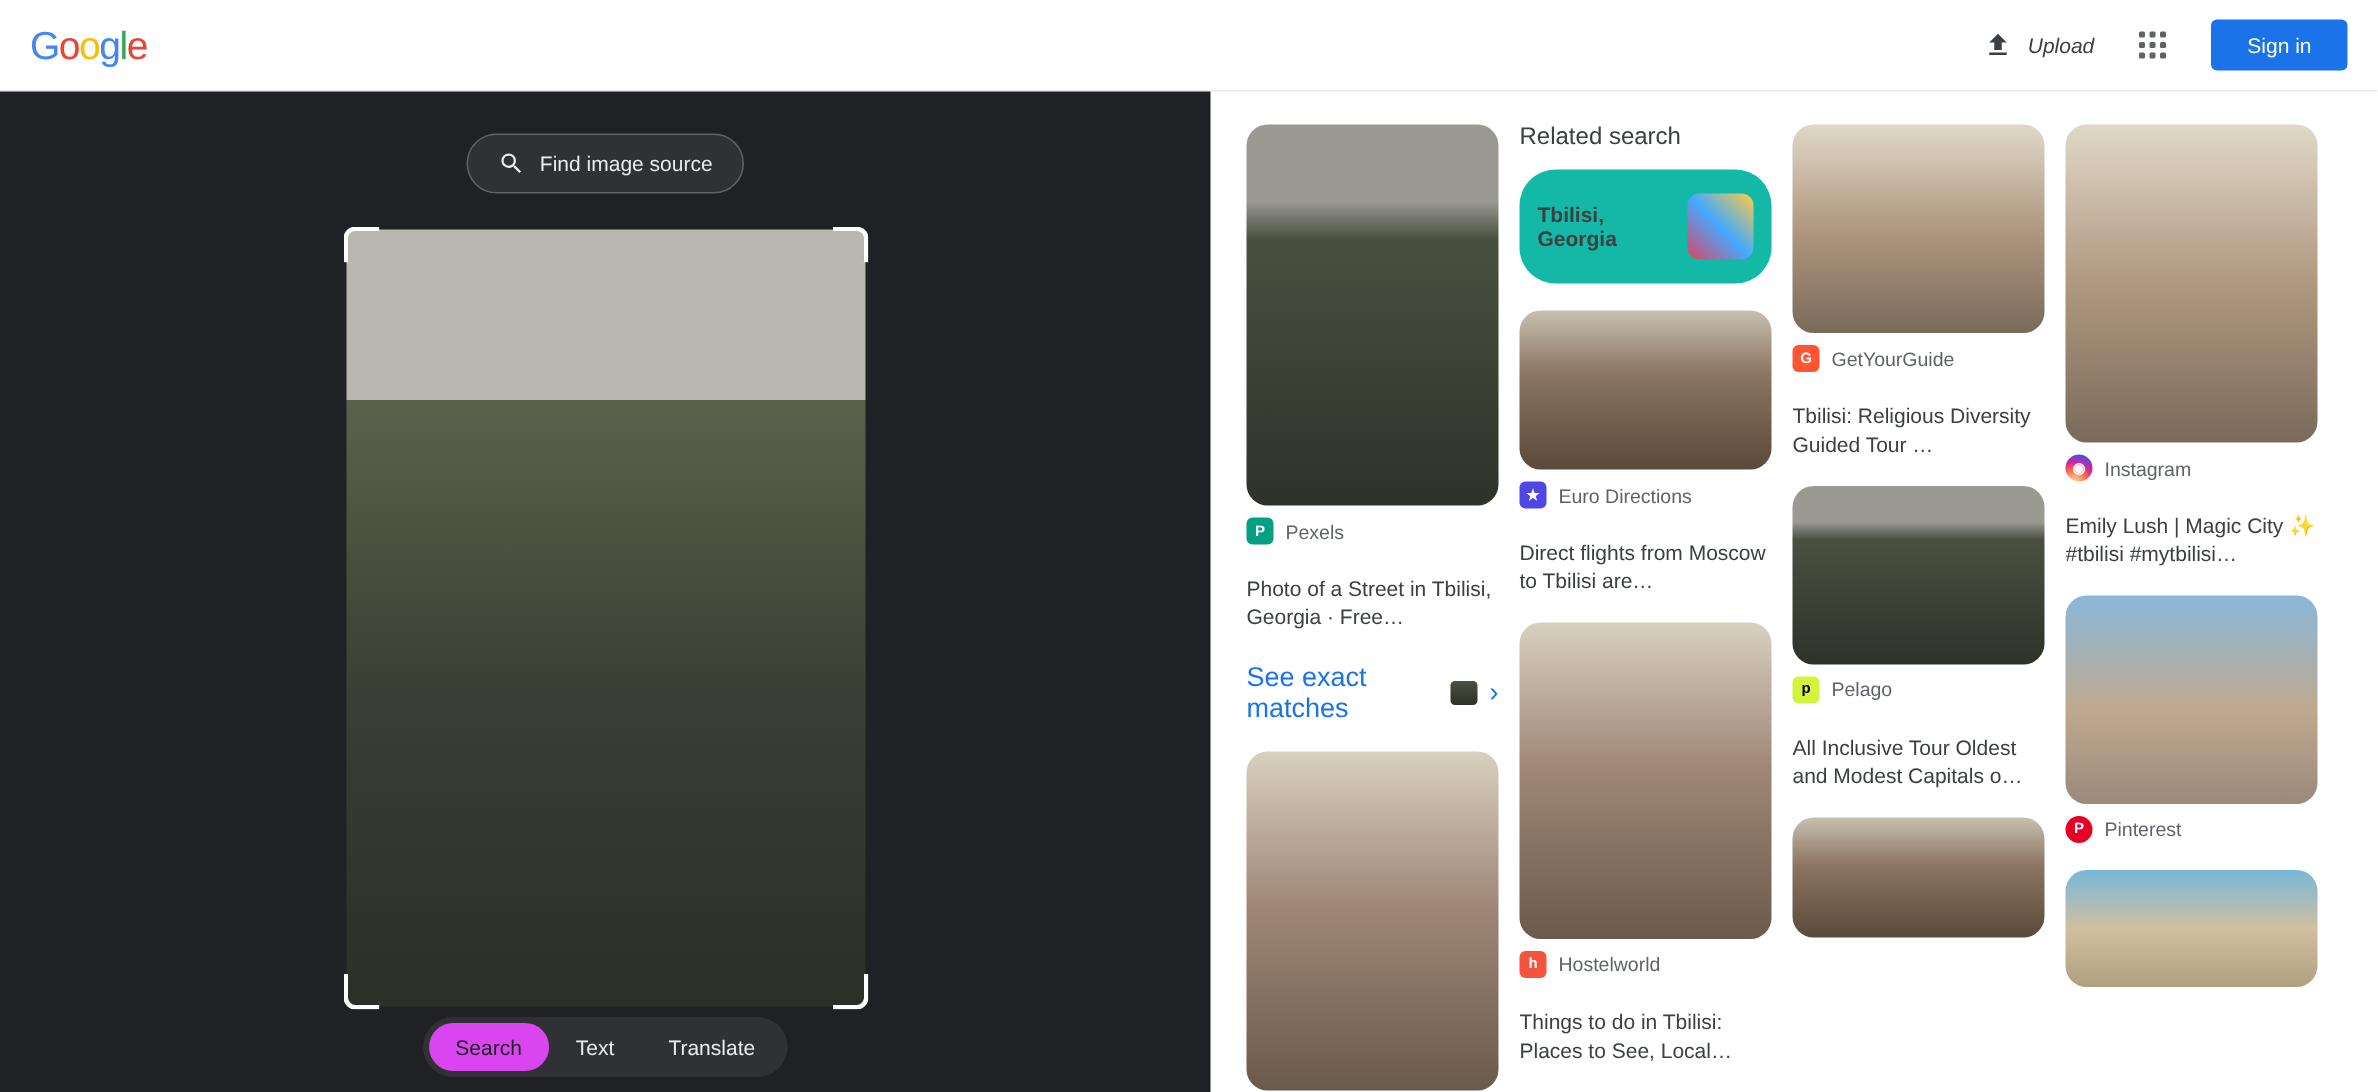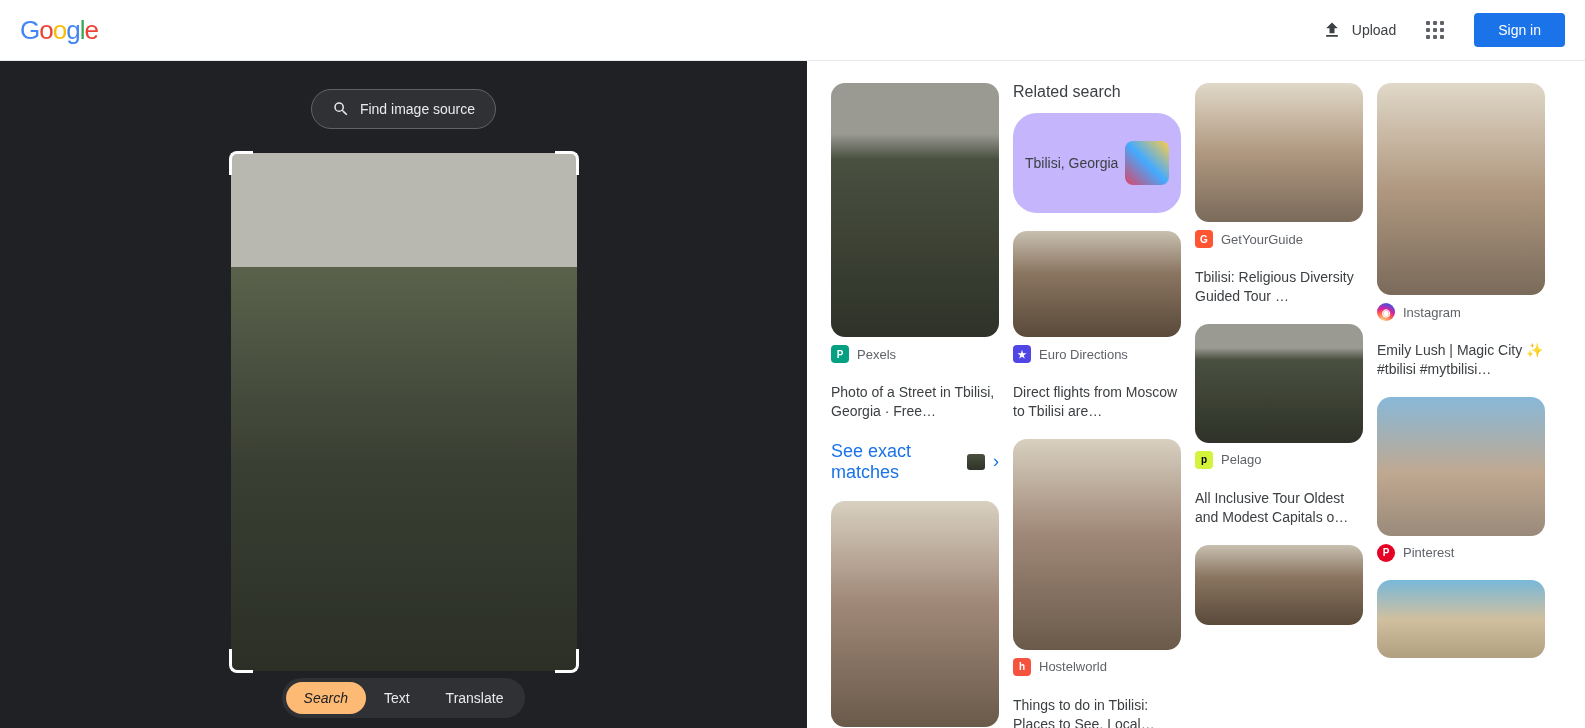--- a/index.html
+++ b/index.html
@@ -3,59 +3,59 @@
 <meta charset="utf-8">
 <style>
 * { margin: 0; padding: 0; box-sizing: border-box; font-family: Arial, "Helvetica Neue", sans-serif; }
 body { width: 1585px; height: 728px; overflow: hidden; background: #fff; }
 
 
 .header { height: 61px; display: flex; align-items: center; padding: 0 20px; border-bottom: 1px solid #e8eaed; justify-content: space-between; }
 .logo { font-size: 26px; font-weight: 500; letter-spacing: -1px; }
 .logo-blue { color: #4285F4; } .logo-red { color: #EA4335; } .logo-yellow { color: #FBBC05; } .logo-green { color: #34A853; }
 .header-right { display: flex; align-items: center; gap: 20px; }
-.upload-btn { display: flex; align-items: center; gap: 10px; color: #3c4043; font-size: 14px; cursor: pointer; }
+.upload-btn { display: flex; align-items: center; gap: 10px; color: #3c4043; font-size: 14px; cursor: pointer; font-style: italic; }
 .apps-icon { width: 18px; height: 18px; display: grid; grid-template-columns: repeat(3,4px); grid-template-rows: repeat(3,4px); gap: 3px; cursor: pointer; padding: 10px; box-sizing: content-box; }
 .apps-icon span { background: #5f6368; border-radius: 1px; }
 .signin-btn { background: #1a73e8; color: #fff; border: none; border-radius: 4px; padding: 9px 24px; font-size: 14px; font-weight: 500; cursor: pointer; }
 
 
 .main { display: flex; height: calc(728px - 61px); }
 .left-panel { width: 807px; background: #202124; position: relative; display: flex; flex-direction: column; align-items: center; }
 .find-src { margin-top: 28px; background: #303134; border: 1px solid #5f6368; color: #e8eaed; border-radius: 24px; padding: 10px 20px; display: flex; align-items: center; gap: 10px; font-size: 14px; cursor: pointer; }
 .find-src svg { width: 18px; height: 18px; fill: #e8eaed; }
 .image-wrap { margin-top: 24px; position: relative; width: 346px; height: 518px; }
 .image-wrap .img { width: 100%; height: 100%; background: linear-gradient(to bottom, #b8b8b0 0%, #b8b8b0 22%, #5a624c 22%, #3a3f33 60%, #2b2f26 100%); border-radius: 8px; }
 .corner { position: absolute; width: 24px; height: 24px; border: 3px solid #fff; }
 .corner.tl { top: -2px; left: -2px; border-right: none; border-bottom: none; border-top-left-radius: 8px; }
 .corner.tr { top: -2px; right: -2px; border-left: none; border-bottom: none; border-top-right-radius: 8px; }
 .corner.bl { bottom: -2px; left: -2px; border-right: none; border-top: none; border-bottom-left-radius: 8px; }
 .corner.br { bottom: -2px; right: -2px; border-left: none; border-top: none; border-bottom-right-radius: 8px; }
 .modes { position: absolute; bottom: 10px; left: 50%; transform: translateX(-50%); background: #303134; border-radius: 24px; display: flex; padding: 4px; }
 .mode-btn { border: none; background: transparent; color: #e8eaed; padding: 8px 18px; font-size: 14px; cursor: pointer; border-radius: 20px; }
-.mode-btn.active { background: #fdba74; color: #202124; font-style: italic; }
+.mode-btn.active { background: #d946ef; color: #202124; }
 
 .right-panel { flex: 1; overflow: hidden; padding: 22px 24px 0 24px; }
 .columns { display: flex; gap: 14px; }
 .col { width: 168px; display: flex; flex-direction: column; gap: 18px; }
 
 .card { display: flex; flex-direction: column; cursor: pointer; }
 .thumb { width: 100%; border-radius: 14px; background: #8a7a68; }
 .h254 { height: 254px; background: linear-gradient(to bottom, #9a9a92 0%, #9a9a92 20%, #4a5040 30%, #2e3228 100%); }
 .h139 { height: 139px; }
 .h106 { height: 106px; }
 .h211 { height: 211px; background: linear-gradient(to bottom, #b0b0b0 0%, #b0b0b0 20%, #7a6a5a 40%, #5a4a3a 100%); }
 .h119 { height: 119px; background: linear-gradient(to bottom, #9a9a92 0%, #9a9a92 20%, #4a5040 30%, #2e3228 100%); }
 .h212 { height: 212px; }
 .h226 { height: 226px; background: linear-gradient(to bottom, #c0c0c0 0%, #c0c0c0 32%, #6a5a4a 100%); }
 .h78  { height: 78px; }
 .hgrow { min-height: 80px; flex: 1; }
 
 .related-title { color: #3c4043; font-size: 16px; font-weight: 400; margin-bottom: 12px; }
-.related-chip { background: #c4b5fd; border-radius: 24px; padding: 28px 12px; display: flex; align-items: center; justify-content: space-between; cursor: pointer; }
+.related-chip { background: #14b8a6; border-radius: 24px; padding: 16px 12px; display: flex; align-items: center; justify-content: space-between; cursor: pointer; font-weight: bold; }
 .related-chip .txt { font-size: 14px; color: #3c4043; }
 .related-chip .mini { width: 44px; height: 44px; border-radius: 8px; background: linear-gradient(45deg,#d46,#4af,#fc4); }
 
 .src-line { display: flex; align-items: center; gap: 8px; margin-top: 8px; }
 .src-icon { width: 18px; height: 18px; border-radius: 4px; display: flex; align-items: center; justify-content: center; font-size: 10px; font-weight: bold; color: #fff; }
 .src-name { font-size: 13px; color: #5f6368; }
 .title { font-size: 14px; color: #3c4043; margin-top: 20px; line-height: 1.35; max-height: 2.7em; overflow: hidden; }
 
 .exact { color: #1a73e8; font-size: 18px; display: flex; align-items: center; gap: 8px; cursor: pointer; margin-top: 2px; }
 .exact .demo { width: 22px; height: 16px; background: linear-gradient(#4a5040,#2e3228); border-radius: 3px; }

